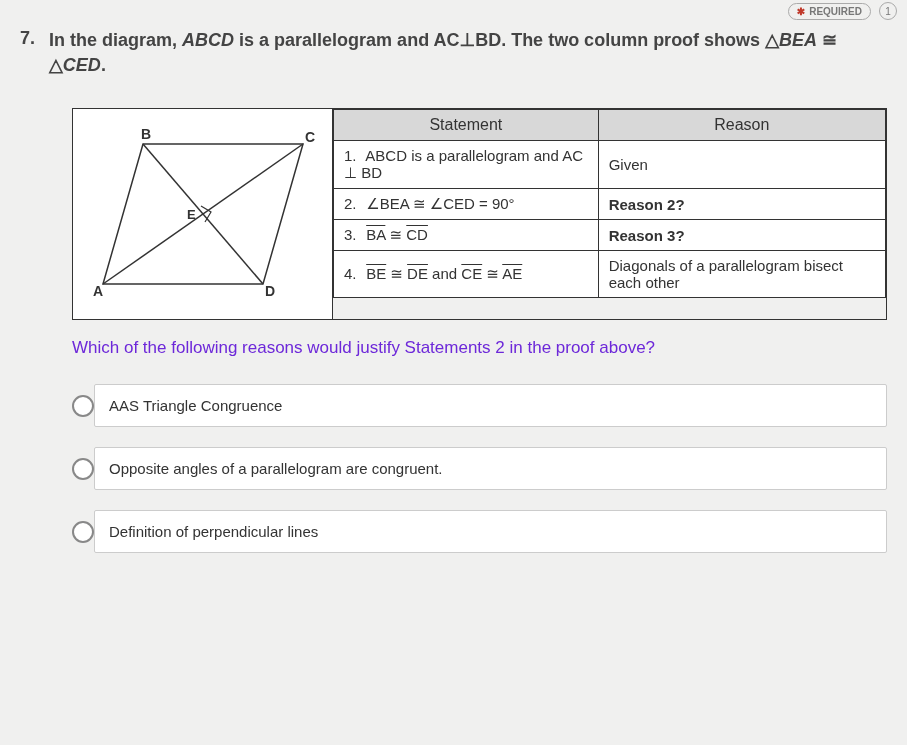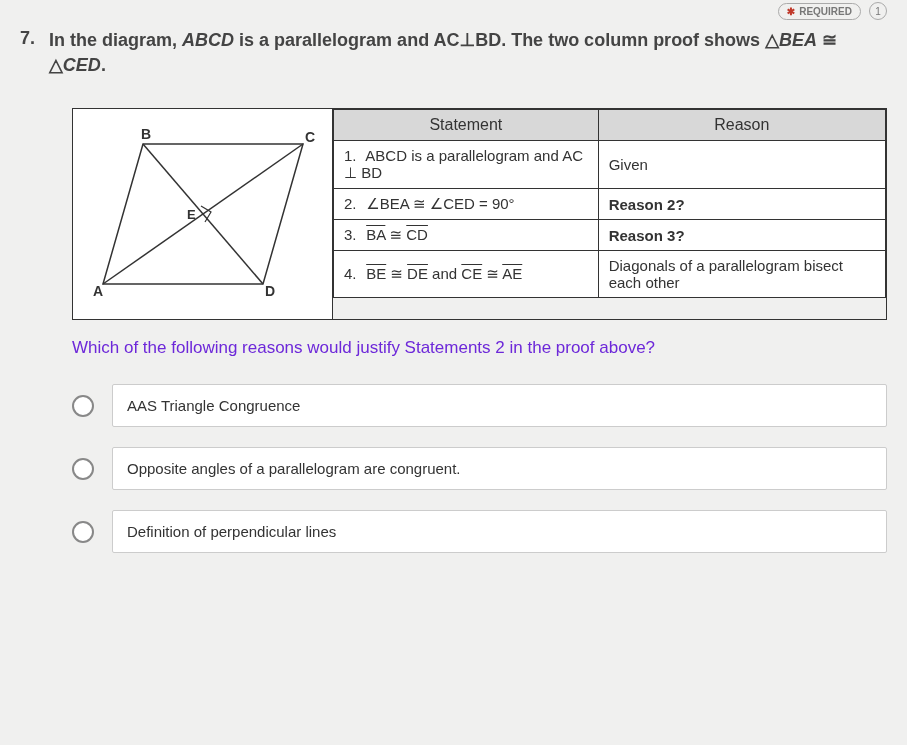--- a/index.html
+++ b/index.html
@@ -12,21 +12,21 @@
       background: #f0f0ef;
       width: 907px;
       height: 745px;
       padding: 10px 20px;
       color: #333;
       position: relative;
     }
     .header-badges {
       position: absolute;
       top: 2px;
-      right: 20px;
+      right: 10px;
       display: flex;
       gap: 8px;
       align-items: center;
     }
     .required-badge {
       border: 1px solid #aaa;
       border-radius: 12px;
       padding: 2px 8px;
       font-size: 10px;
       font-weight: bold;
@@ -121,21 +121,20 @@
       margin-bottom: 26px;
     }
     .options {
       display: flex;
       flex-direction: column;
       gap: 20px;
     }
     .option {
       display: flex;
       align-items: center;
-      gap: 18px;
     }
     .radio {
       width: 22px;
       height: 22px;
       border: 2px solid #888;
       border-radius: 50%;
       flex-shrink: 0;
       background: #fff;
     }
     .option-box {

